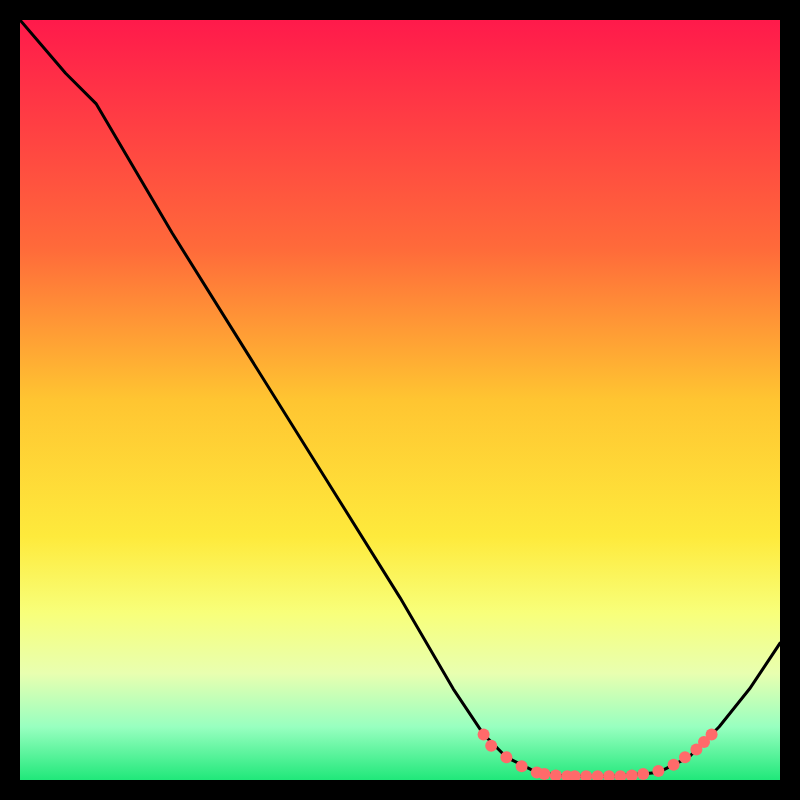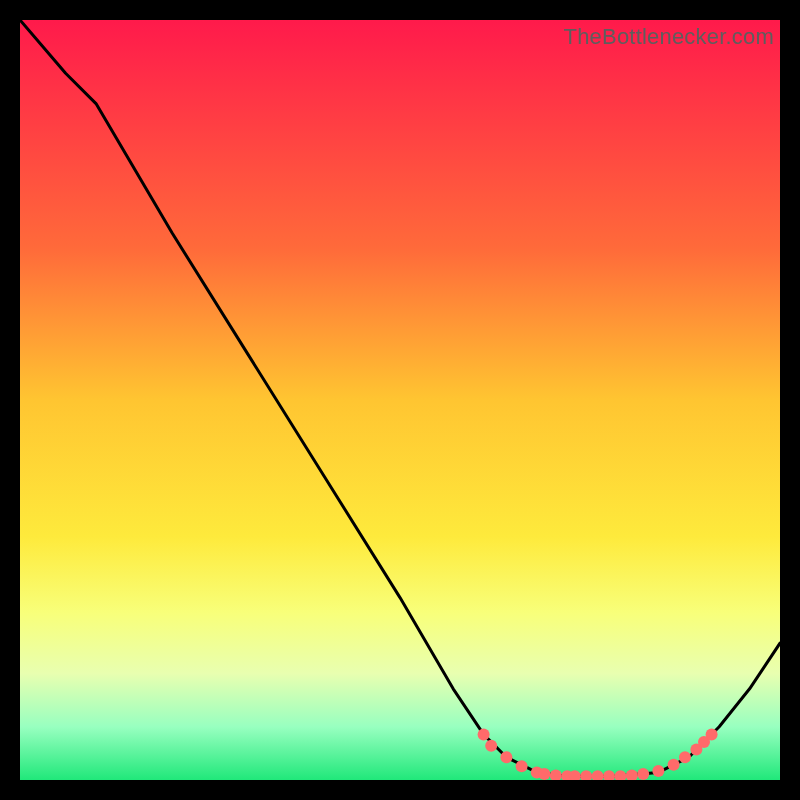--- a/index.html
+++ b/index.html
@@ -75,14 +75,13 @@
         <circle cx="611.8" cy="755.4" r="6" fill="#ff6a6a"></circle>
         <circle cx="623.2" cy="753.9" r="6" fill="#ff6a6a"></circle>
         <circle cx="638.4" cy="750.9" r="6" fill="#ff6a6a"></circle>
         <circle cx="653.6" cy="744.8" r="6" fill="#ff6a6a"></circle>
         <circle cx="665.0" cy="737.2" r="6" fill="#ff6a6a"></circle>
         <circle cx="676.4" cy="729.6" r="6" fill="#ff6a6a"></circle>
         <circle cx="684.0" cy="722.0" r="6" fill="#ff6a6a"></circle>
         <circle cx="691.6" cy="714.4" r="6" fill="#ff6a6a"></circle>
       </g>
   </svg>
-  <div class="watermark">TheBottlenecker.com</div>
 </div>
 
 </body></html>

